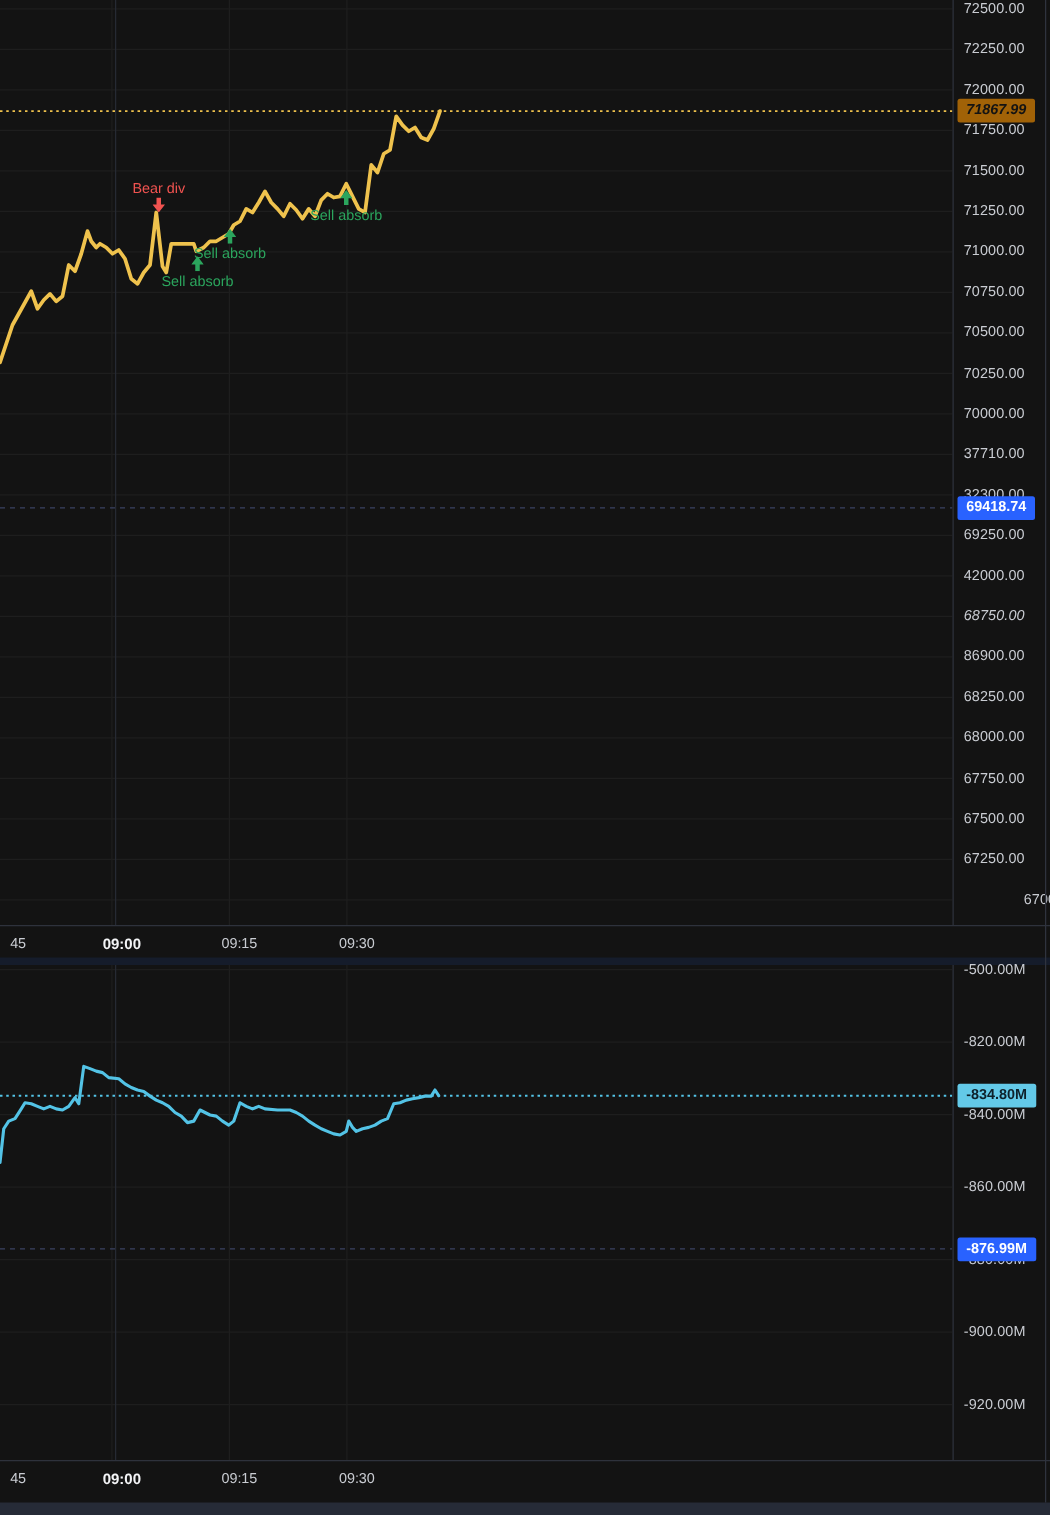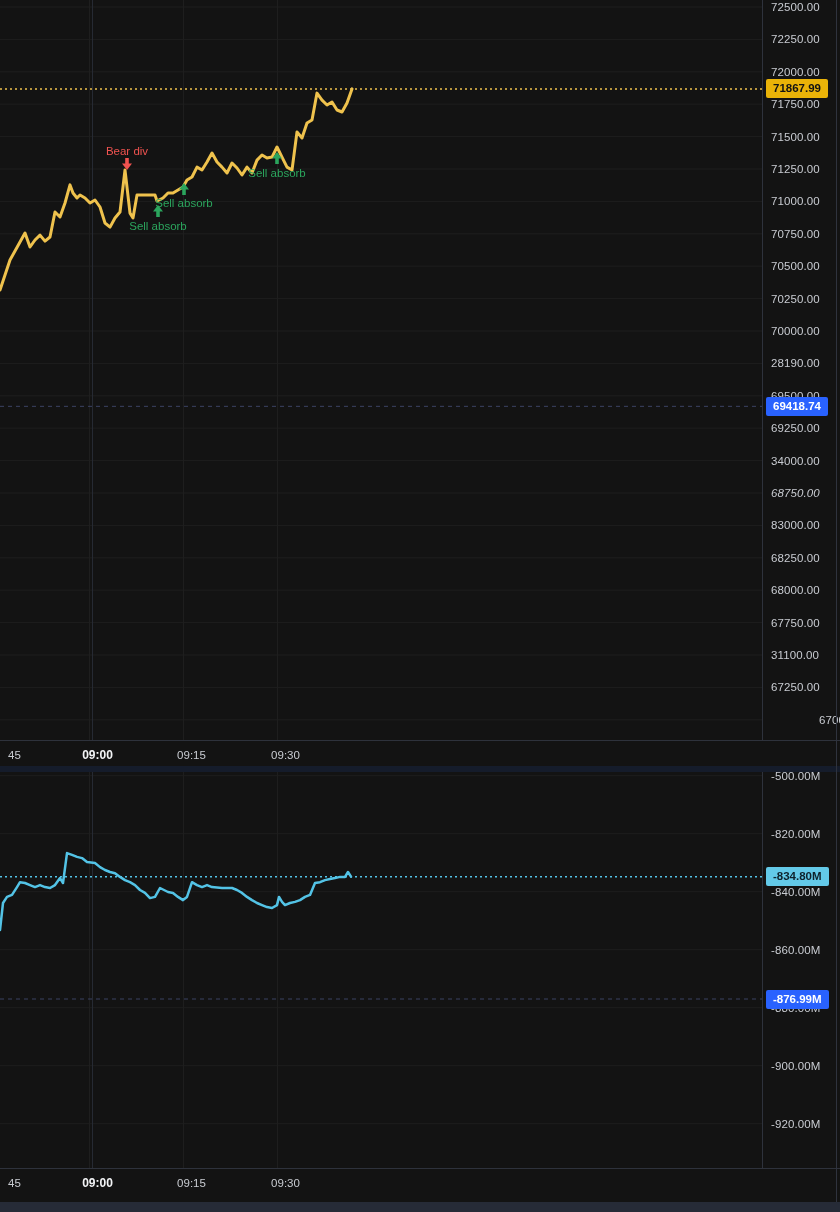--- a/index.html
+++ b/index.html
@@ -9,21 +9,21 @@
   #plot1{top:0;height:740px;}
   #plot2{top:772px;height:396px;}
   svg.layer{position:absolute;top:0;left:0;display:block;}
   .axis-col{position:absolute;left:762px;width:78px;border-left:1px solid #2e323c;box-sizing:border-box;}
   #axis1{top:0;height:740px;}
   #axis2{top:772px;height:396px;}
   .axis-label{position:absolute;left:8px;height:14px;line-height:14px;font-size:11.5px;
               color:#c9ccd2;white-space:nowrap;letter-spacing:.1px;}
   .badge{position:absolute;left:3px;height:19px;line-height:19px;padding:0 7px;border-radius:2px;
          font-size:11.5px;font-weight:600;white-space:nowrap;z-index:3;}
-  .badge.yellow{background:#eab308;color:#131313;}
+  .badge.yellow{background:#a16207;color:#131313;font-style:italic;}
   .badge.blue{background:#2962ff;color:#ffffff;}
   .badge.cyan{background:#63c9e8;color:#0e212b;}
   .taxis{position:absolute;left:0;width:840px;border-top:1px solid #2e323c;box-sizing:border-box;}
   #taxis1{top:740px;height:26px;}
   #taxis2{top:1168px;height:28px;}
   .tlabel{position:absolute;top:7px;transform:translateX(-50%);font-size:11.5px;color:#c9ccd2;
           height:14px;line-height:14px;white-space:nowrap;padding-left:17px;}
   .tlabel.bold{font-weight:700;color:#f3f4f6;font-size:12px;}
   #separator{position:absolute;top:766px;left:0;width:840px;height:6px;background:#151c2b;}
   #bottombar{position:absolute;top:1202px;left:0;width:840px;height:10px;background:#262b37;}
@@ -95,30 +95,30 @@
       <div class="axis-label" style="top: 32.4px;">72250.00</div>
       <div class="axis-label" style="top: 64.8px;">72000.00</div>
       <div class="axis-label" style="top: 97.2px;">71750.00</div>
       <div class="axis-label" style="top: 129.6px;">71500.00</div>
       <div class="axis-label" style="top: 162px;">71250.00</div>
       <div class="axis-label" style="top: 194.4px;">71000.00</div>
       <div class="axis-label" style="top: 226.8px;">70750.00</div>
       <div class="axis-label" style="top: 259.2px;">70500.00</div>
       <div class="axis-label" style="top: 291.6px;">70250.00</div>
       <div class="axis-label" style="top: 324px;">70000.00</div>
-      <div class="axis-label" style="top: 356.4px;">28190.00</div>
-      <div class="axis-label" style="top: 388.8px;">69500.00</div>
+      <div class="axis-label" style="top: 356.4px;">37710.00</div>
+      <div class="axis-label" style="top: 388.8px;">32300.00</div>
       <div class="axis-label" style="top: 421.2px;">69250.00</div>
-      <div class="axis-label" style="top: 453.6px;">34000.00</div>
+      <div class="axis-label" style="top: 453.6px;">42000.00</div>
       <div class="axis-label" style="top: 486px; font-style: italic;">68750.00</div>
-      <div class="axis-label" style="top: 518.4px;">83000.00</div>
+      <div class="axis-label" style="top: 518.4px;">86900.00</div>
       <div class="axis-label" style="top: 550.8px;">68250.00</div>
       <div class="axis-label" style="top: 583.2px;">68000.00</div>
       <div class="axis-label" style="top: 615.6px;">67750.00</div>
-      <div class="axis-label" style="top: 648px;">31100.00</div>
+      <div class="axis-label" style="top: 648px;">67500.00</div>
       <div class="axis-label" style="top: 680.4px;">67250.00</div>
       <div class="axis-label" style="top: 712.8px; margin-left: 48px;">67000.00</div>
     </div>
 
   <div class="taxis" id="taxis1">
       <div class="tlabel" style="left: 6px;">45</div>
       <div class="tlabel bold" style="left: 89px;">09:00</div>
       <div class="tlabel" style="left: 183px;">09:15</div>
       <div class="tlabel" style="left: 277px;">09:30</div>
     </div>

